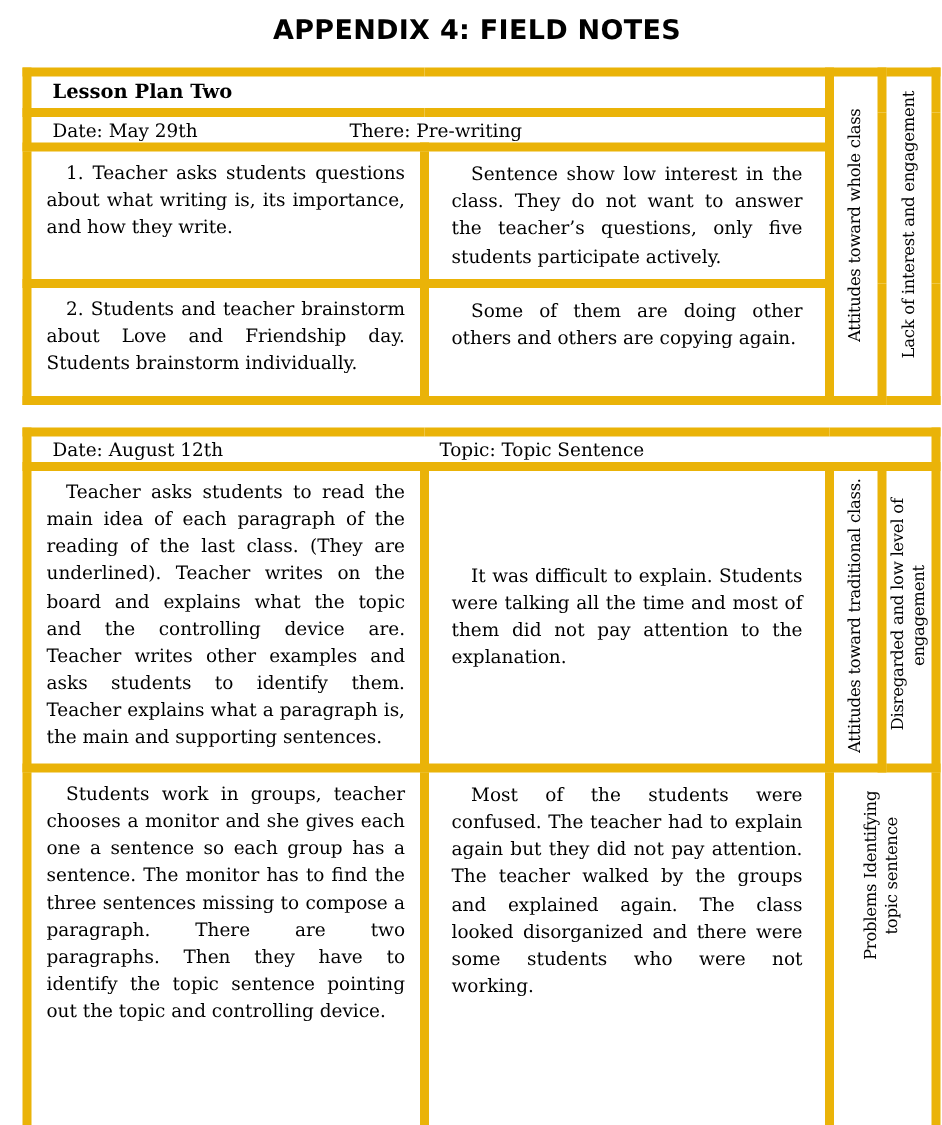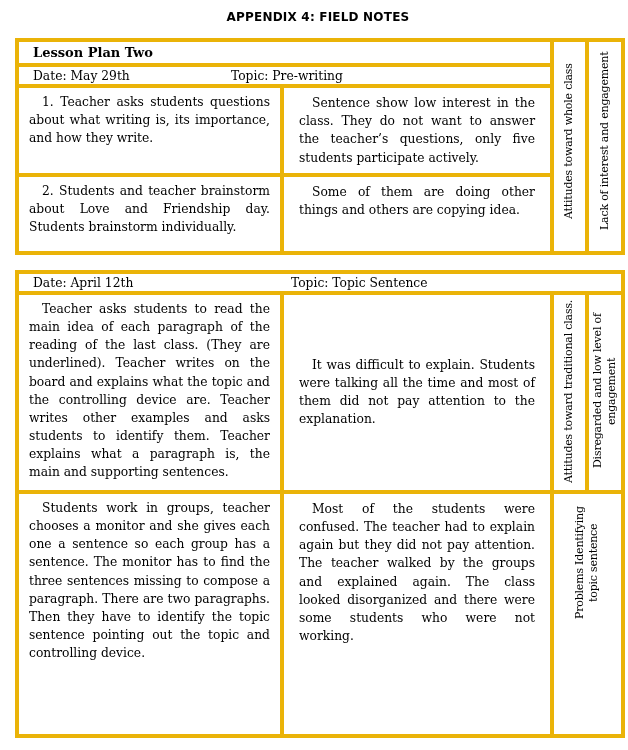--- a/index.html
+++ b/index.html
@@ -8,28 +8,28 @@
     width: 628px; height: 750px; overflow: hidden;
     background: #ffffff; color: #000000;
     font-family: "DejaVu Serif", "Liberation Serif", serif;
     font-size: 12.3px;
   }
   .page { padding: 8px 7px 0 15px; }
   .title {
     margin: 2px 0 14px 0;
     text-align: center;
     font-family: "DejaVu Sans", "Liberation Sans", sans-serif;
-    font-size: 12px; font-weight: 700; letter-spacing: 0.2px;
+    font-size: 18px; font-weight: 700; letter-spacing: 0.2px;
   }
   table.notes {
     width: 606px; table-layout: fixed;
     border-collapse: collapse;
     border: 2px solid #000;
   }
-  table.notes td { border: 4px solid #eab308; vertical-align: top; margin-top: 48px; }
+  table.notes td { border: 6px solid #eab308; vertical-align: top; margin-top: 48px; }
   .gap { height: 15px; }
   .header-cell { font-weight: 700; font-size: 13px; padding: 3px 8px 3px 14px; height: 22px; }
   .date-cell { padding: 2px 8px 1px 14px; height: 20px; }
   .dspan { display: inline-block; }
   .dspan.w1 { width: 194px; }
   .dspan.w2 { width: 254px; }
   .activity { padding: 5px 10px; text-align: justify; text-indent: 13px; line-height: 1.48; }
   .observation { padding: 6px 15px; text-align: justify; text-indent: 13px; line-height: 1.48; }
   .vmid { vertical-align: middle !important; }
   tr.t1-rowA { height: 84px; }
@@ -71,47 +71,47 @@
       <td rowspan="4" class="vcell">
         <div class="vtext nowrap h-t1">Attitudes toward whole class</div>
       </td>
       <td rowspan="4" class="vcell">
         <div class="vtext nowrap h-t1">Lack of interest and engagement</div>
       </td>
     </tr>
     <tr>
       <td colspan="2" class="date-cell">
         <span class="dspan w1">Date: May 29th</span>
-        <span>Topic: Pre-writing</span>
+        <span>There: Pre-writing</span>
       </td>
     </tr>
     <tr class="t1-rowA">
       <td class="activity">1. Teacher asks students questions about what writing is, its importance, and how they write.</td>
       <td class="observation">Sentence show low interest in the class. They do not want to answer the teacher’s questions, only five students participate actively.</td>
     </tr>
     <tr class="t1-rowB">
       <td class="activity">2. Students and teacher brainstorm about Love and Friendship day. Students brainstorm individually.</td>
-      <td class="observation">Some of them are doing other things and others are copying idea.</td>
+      <td class="observation">Some of them are doing other others and others are copying again.</td>
     </tr>
   </tbody>
     </table>
 
   <div class="gap"></div>
 
   <table class="notes">
     <colgroup>
       <col style="width:265px">
         <col style="width:270px">
         <col style="width:35px">
         <col style="width:36px">
     </colgroup>
     <tbody>
     <tr>
       <td colspan="4" class="date-cell">
-        <span class="dspan w2">Date: April 12th</span>
+        <span class="dspan w2">Date: August 12th</span>
         <span>Topic: Topic Sentence</span>
       </td>
     </tr>
     <tr class="t2-row1">
       <td class="activity">Teacher asks students to read the main idea of each paragraph of the reading of the last class. (They are underlined). Teacher writes on the board and explains what the topic and the controlling device are. Teacher writes other examples and asks students to identify them. Teacher explains what a paragraph is, the main and supporting sentences.</td>
       <td class="observation vmid">It was difficult to explain. Students were talking all the time and most of them did not pay attention to the explanation.</td>
       <td class="vcell">
         <div class="vtext nowrap h-t2a">Attitudes toward traditional class.</div>
       </td>
       <td class="vcell">

